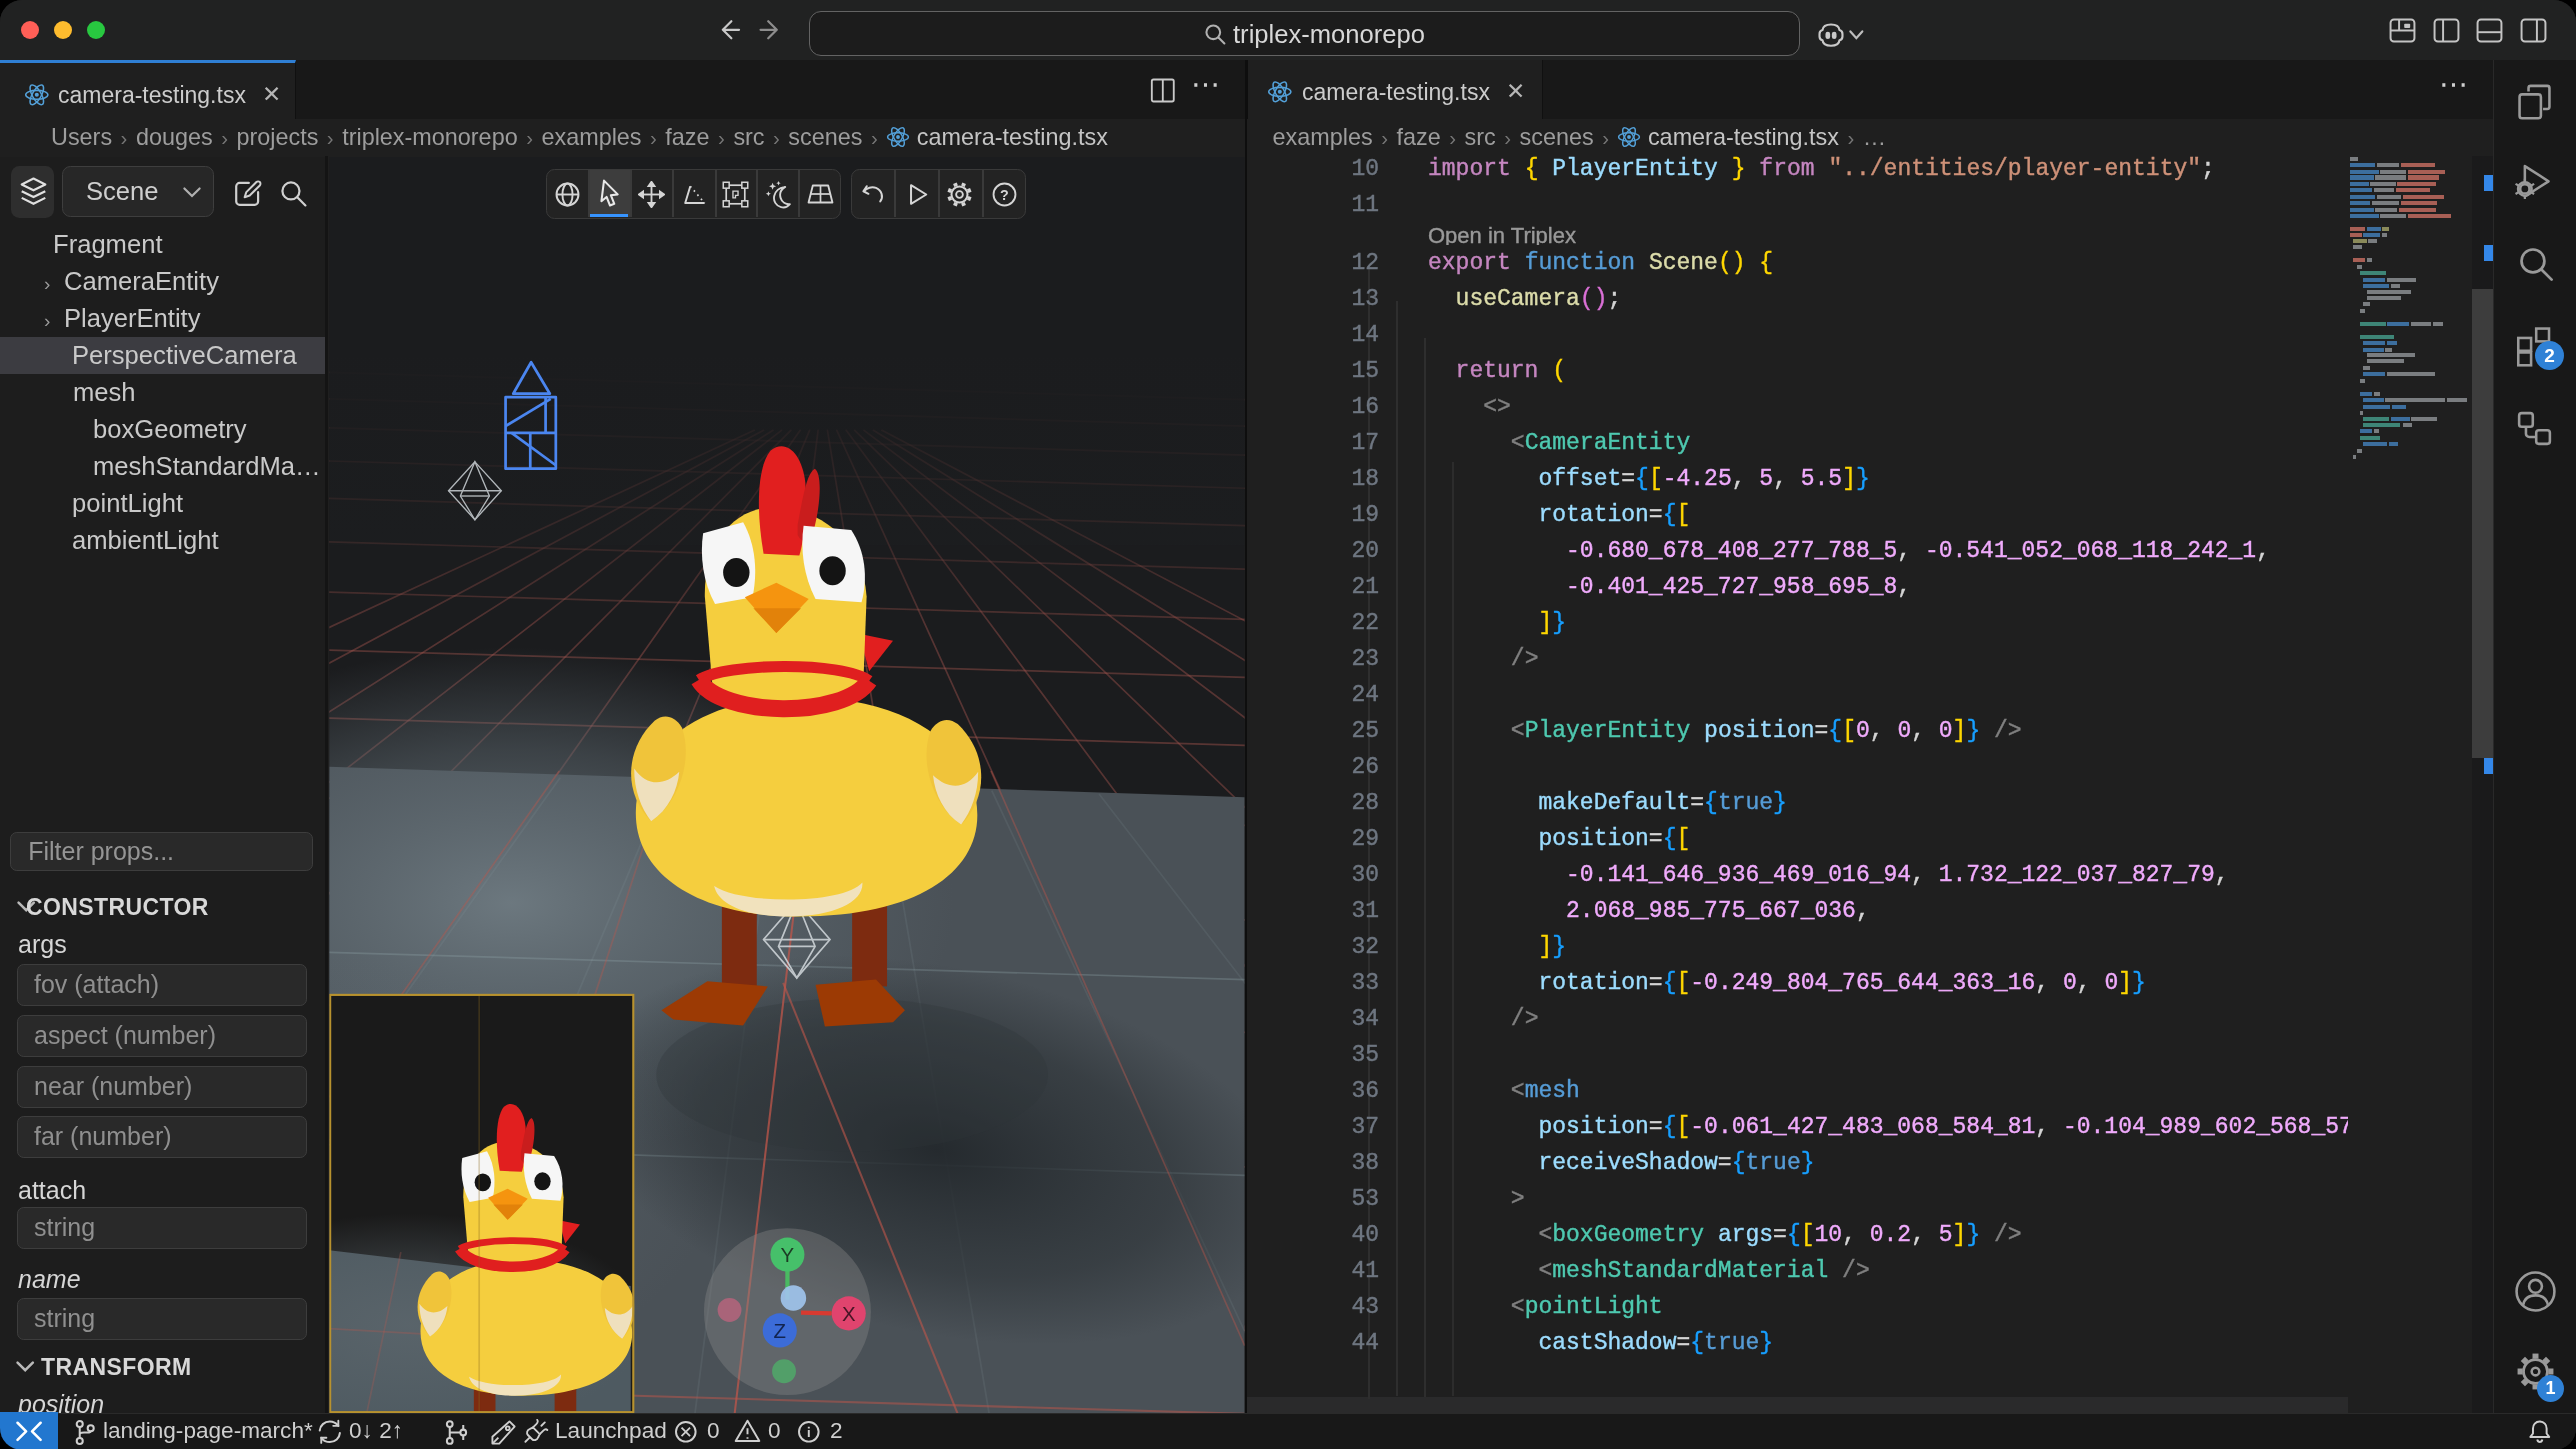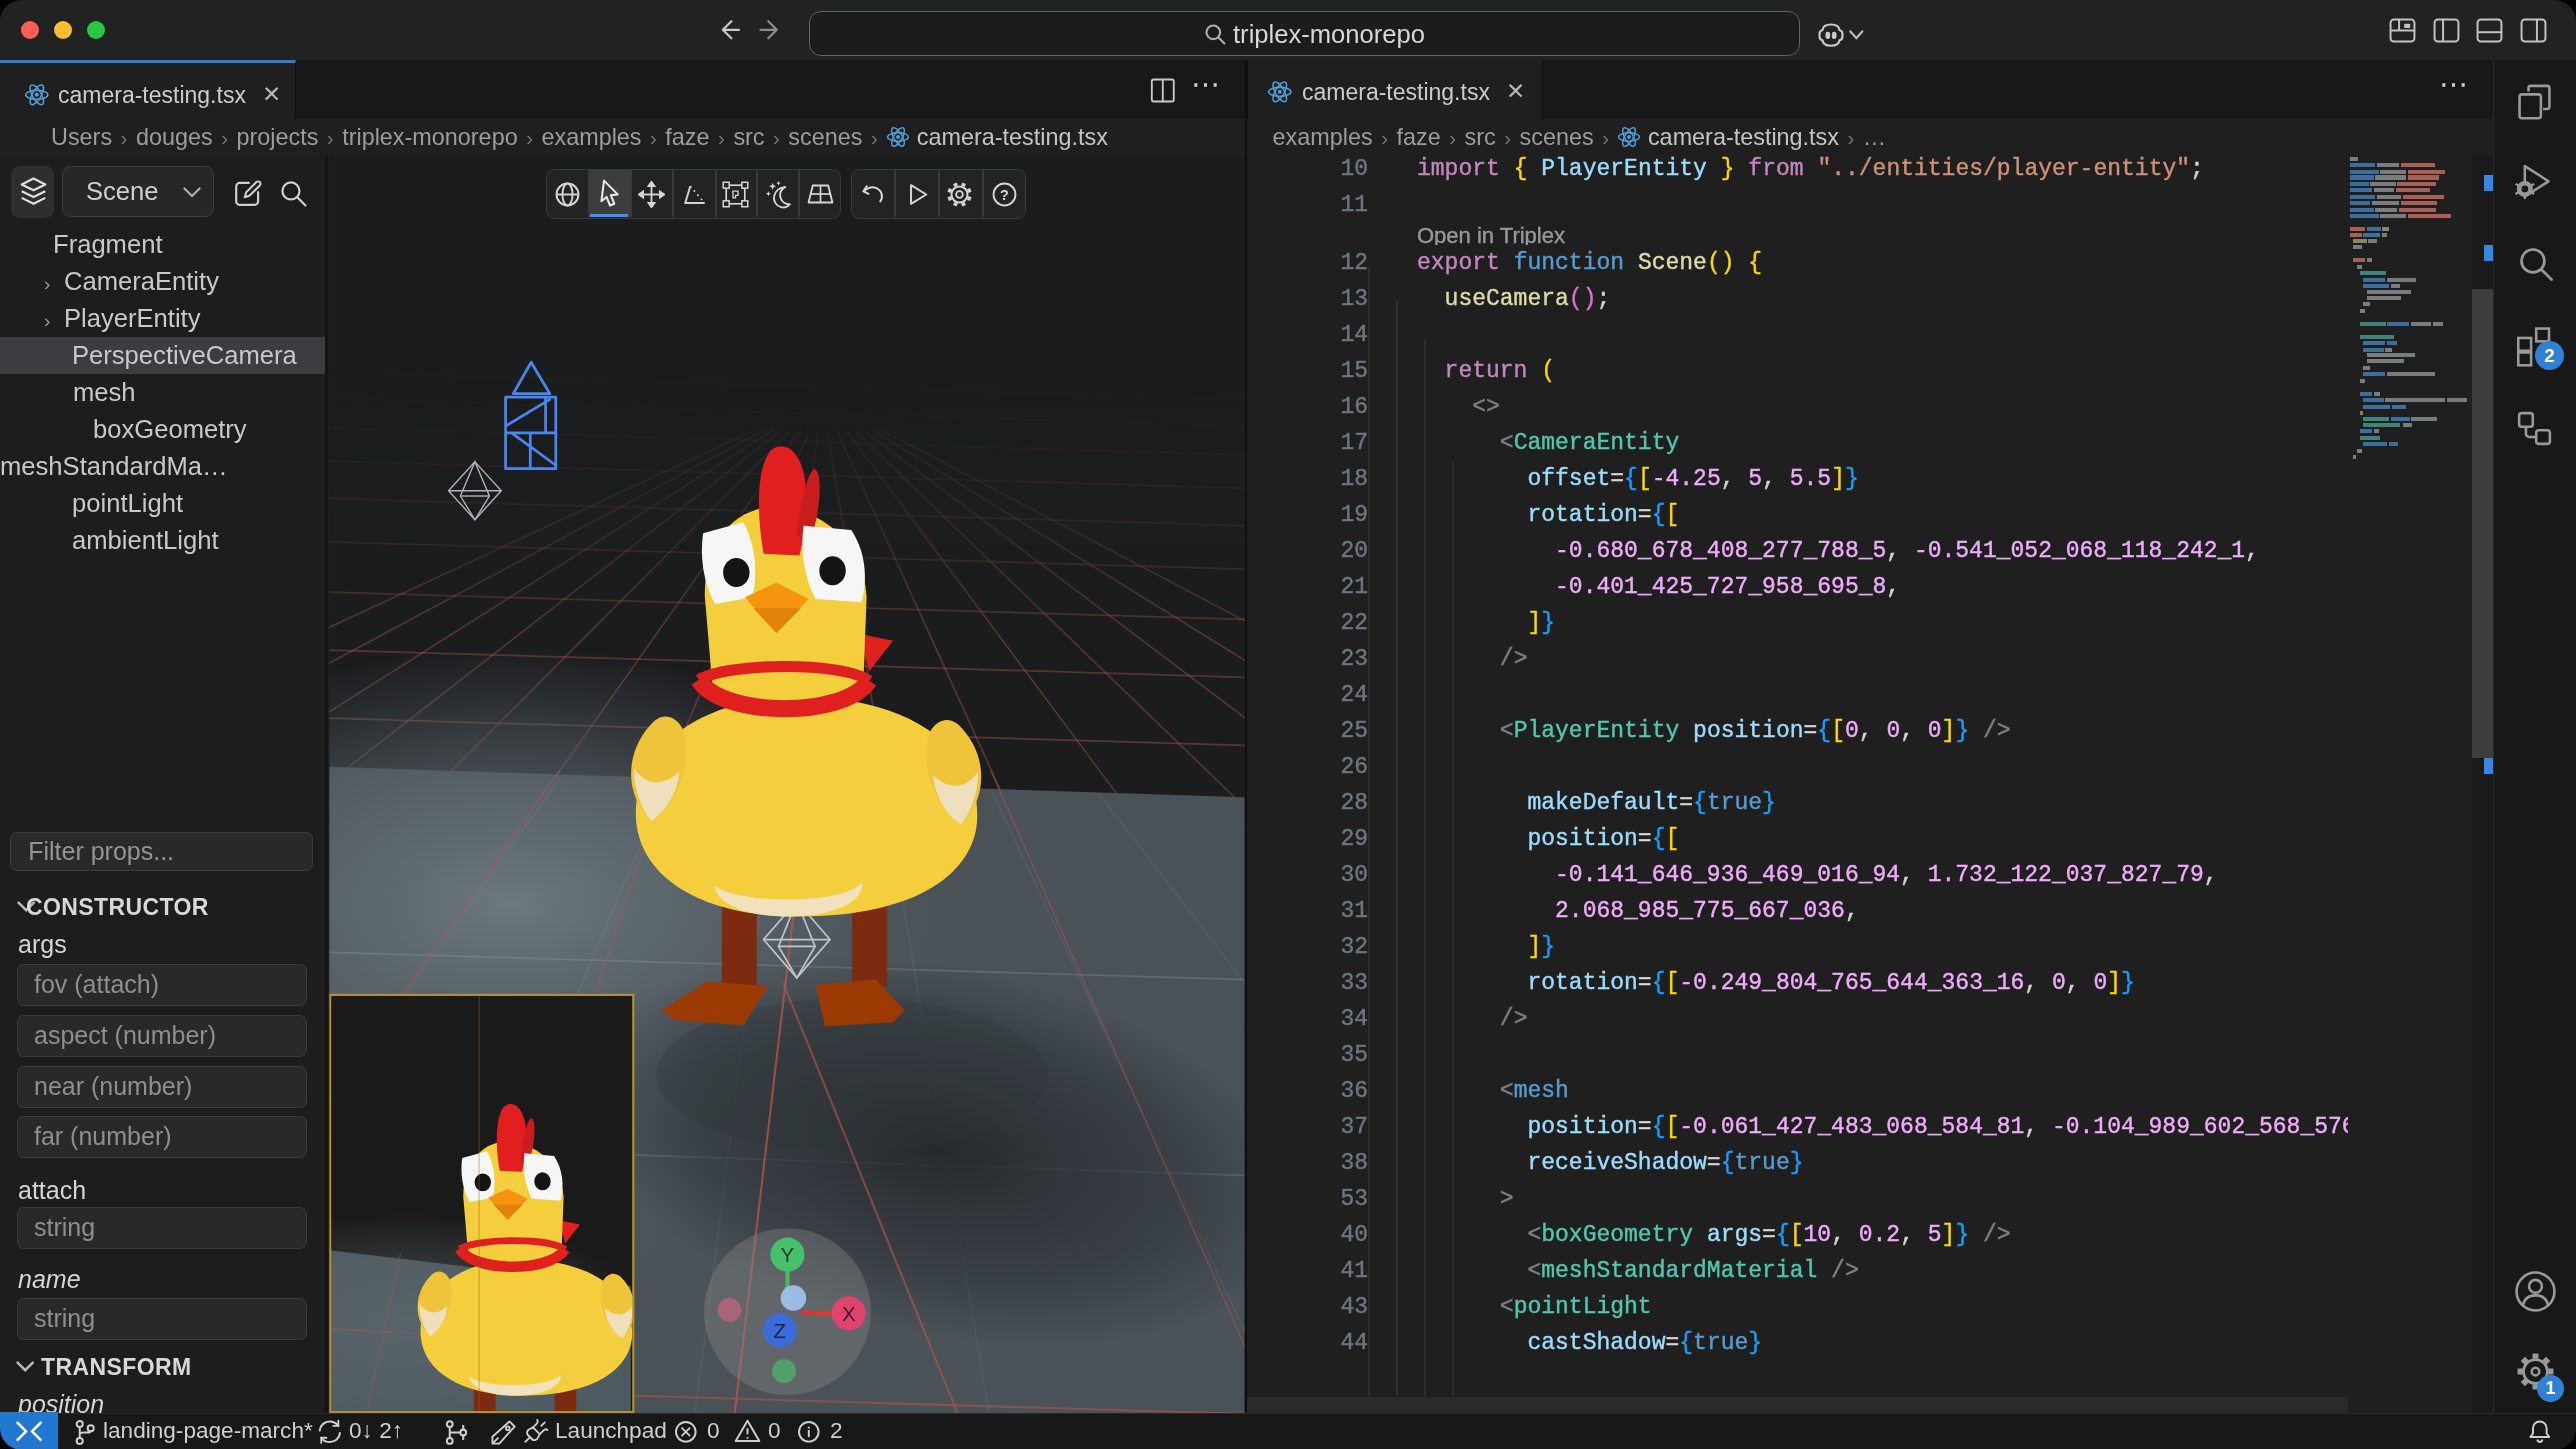--- a/index.html
+++ b/index.html
@@ -20,21 +20,21 @@
   .bc .sep { color:#767676; padding:0 8.5px; font-size:20.4px; }
   
   #leftcol { position:absolute; left:0; top:157px; width:325px; height:1256px; background:#1d1d1d; }
   .treerow { position:absolute; left:0; width:325px; height:37px; font-size:25.6px; color:#c9c9c9; line-height:37px; white-space:nowrap; }
   .chev { color:#9a9a9a; font-size:19px; }
   .inputbox { position:absolute; left:17px; width:290px; height:42px; background:#292929; border:1.7px solid #3d3d3d; border-radius:6.8px; color:#8f8f8f; font-size:25px; line-height:39px; padding-left:16px; white-space:nowrap; }
   .plabel { position:absolute; left:18px; font-size:25px; color:#d6d6d6; white-space:nowrap; }
   .sect { position:absolute; left:16px; font-size:23px; font-weight:bold; color:#d8d8d8; letter-spacing:0.4px; white-space:nowrap; }
   
   #editor { position:absolute; left:1247px; top:119px; width:1246px; height:1294px; background:#1f1f1f; }
-  #code { -webkit-text-stroke:0.4px; position:absolute; left:1px; top:32px; width:1246px; font-family:"Liberation Mono", monospace; font-size:23px; line-height:36px;padding-left:44px; }
+  #code { -webkit-text-stroke:0.4px; position:absolute; left:12px; top:32px; width:1246px; font-family:"Liberation Mono", monospace; font-size:23px; line-height:36px;padding-left:44px; }
   #code div { white-space:pre; overflow:hidden; }
   .cl { height:36px; }
   .lnum { display:inline-block; width:76px; text-align:right; color:#6e7681; }
   .lsp { display:inline-block; width:49px; }
   .pk { color:#c586c0; } 
   .bl { color:#569cd6; } 
   .fn { color:#dcdcaa; } 
   .ty { color:#4ec9b0; } 
   .at { color:#9cdcfe; } 
   .st { color:#ce9178; } 
@@ -167,21 +167,21 @@
         <circle cx="14" cy="14" r="10" stroke="#d0d0d0" stroke-width="2.6" fill="none"></circle>
         <path d="M22 22 L31 31" stroke="#d0d0d0" stroke-width="2.6" stroke-linecap="round"></path>
       </svg>
 
     <div class="treerow" style="top:69px;"><span style="padding-left:53px;">Fragment</span></div>
     <div class="treerow" style="top:106px;"><span class="chev" style="padding-left:44px;">›</span><span style="padding-left:13.6px;">CameraEntity</span></div>
     <div class="treerow" style="top:143px;"><span class="chev" style="padding-left:44px;">›</span><span style="padding-left:13.6px;">PlayerEntity</span></div>
     <div class="treerow" style="top:180px;background:#3c3c41;"><span style="padding-left:72px;">PerspectiveCamera</span></div>
     <div class="treerow" style="top:217px;"><span style="padding-left:73px;">mesh</span></div>
     <div class="treerow" style="top:254px;"><span style="padding-left:93px;">boxGeometry</span></div>
-    <div class="treerow" style="top:291px;"><span style="">meshStandardMa…</span></div>
+    <div class="treerow" style="top:291px;"><span style="padding-left:93px;">meshStandardMa…</span></div>
     <div class="treerow" style="top:328px;"><span style="padding-left:72px;">pointLight</span></div>
     <div class="treerow" style="top:365px;"><span style="padding-left:72px;">ambientLight</span></div>
 
     <div class="abs" style="left:10.2px;top:675px;width:303px;height:39px;background:#292929;border:1.7px solid #3d3d3d;border-radius:6.8px;color:#959595;font-size:25px;line-height:37px;padding-left:17px;">Filter props...</div>
     <svg class="abs" style="left:16px;top:743px;" width="20.4" height="13.6" viewBox="0 0 24 16">
         <path d="M3 3 L12 12 L21 3" stroke="#b8b8b8" stroke-width="3" fill="none" stroke-linecap="round"></path>
       </svg>
     <div class="sect" style="top:737px;left:26px;">CONSTRUCTOR</div>
     <div class="plabel" style="top:773px;">args</div>
     <div class="inputbox" style="top:807px;">fov (attach)</div>

